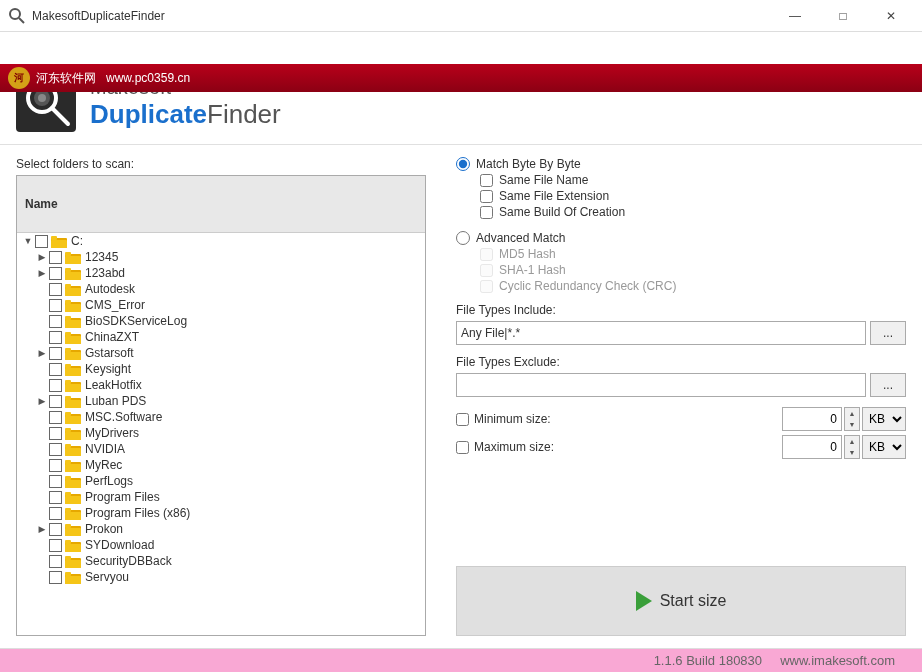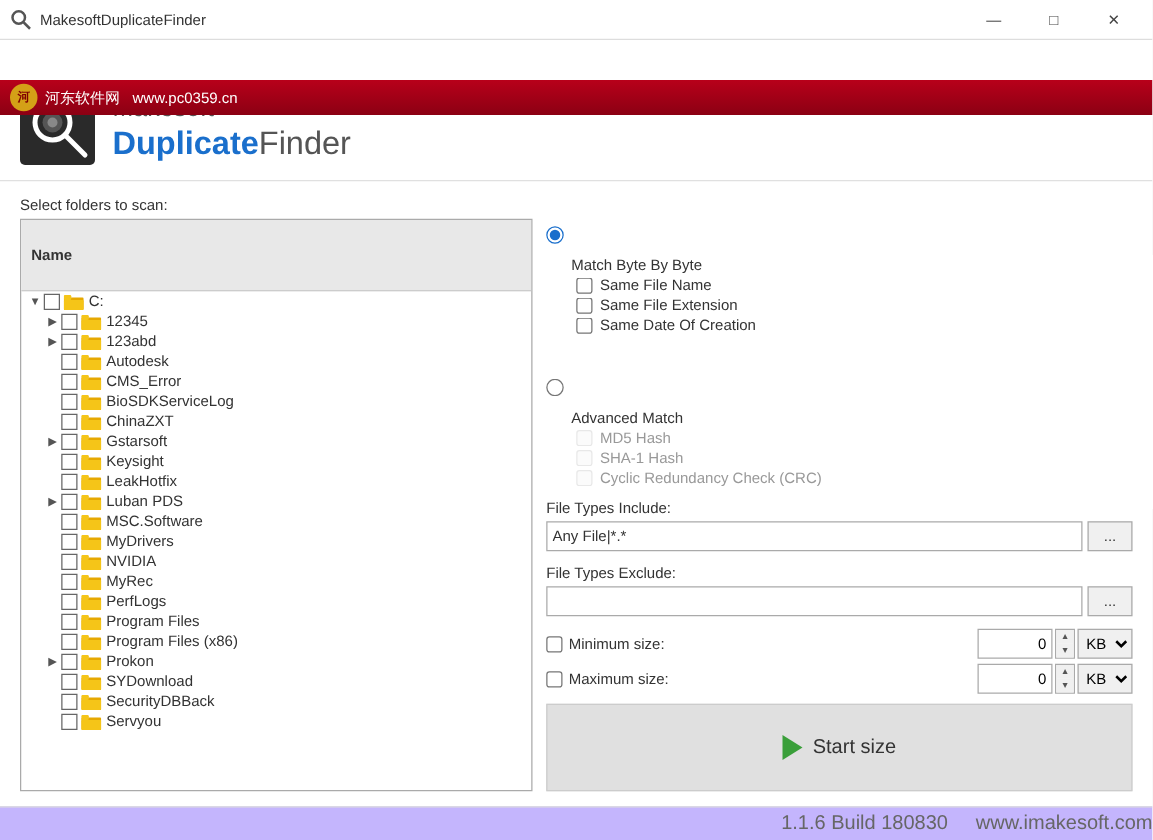--- a/index.html
+++ b/index.html
@@ -126,21 +126,21 @@
       font-weight: normal;
       color: #555;
       display: inline;
     }
 
     
     .content-area {
       display: flex;
       flex: 1;
       padding: 12px 16px;
-      gap: 11px;
+      gap: 30px;
       overflow: hidden;
     }
 
     
     .left-panel {
       display: flex;
       flex-direction: column;
       width: 410px;
       flex-shrink: 0;
     }
@@ -226,21 +226,20 @@
       gap: 6px;
     }
     .radio-input {
       width: 14px;
       height: 14px;
       accent-color: #1a6fcc;
     }
     .radio-label {
       font-size: 12px;
       color: #333;
-      margin-top: 48px;
     }
 
     .checkbox-row {
       display: flex;
       align-items: center;
       gap: 6px;
       padding-left: 24px;
     }
     .checkbox-input {
       width: 13px;
@@ -370,25 +369,25 @@
     .play-icon {
       width: 0;
       height: 0;
       border-top: 10px solid transparent;
       border-bottom: 10px solid transparent;
       border-left: 16px solid #3a9f3a;
     }
 
     
     .footer {
-      background: #c4b5fd;
+      background: #f9a8d4;
       border-top: 1px solid #ddd;
-      padding: 4px 0;
+      padding: 4px 27px;
       text-align: right;
-      font-size: 16px;
+      font-size: 13px;
       color: #666;
     }
 
     
     .folder-tree-container::-webkit-scrollbar { width: 14px; }
     .folder-tree-container::-webkit-scrollbar-track { background: #f0f0f0; }
     .folder-tree-container::-webkit-scrollbar-thumb { background: #c0c0c0; border: 1px solid #999; }
 
     
     .size-row-full {
@@ -719,21 +718,21 @@
           <label class="checkbox-label">Same File Name</label>
         </div>
 
         <div class="checkbox-row">
           <input type="checkbox" class="checkbox-input" style="">
           <label class="checkbox-label">Same File Extension</label>
         </div>
 
         <div class="checkbox-row">
           <input type="checkbox" class="checkbox-input" style="">
-          <label class="checkbox-label">Same Date Of Creation</label>
+          <label class="checkbox-label">Same Build Of Creation</label>
         </div>
 
         <div class="section-divider"></div>
 
         <div class="radio-row">
           <input type="radio" name="match" class="radio-input" style="">
           <label class="radio-label">Advanced Match</label>
         </div>
 
         <div class="advanced-options">

